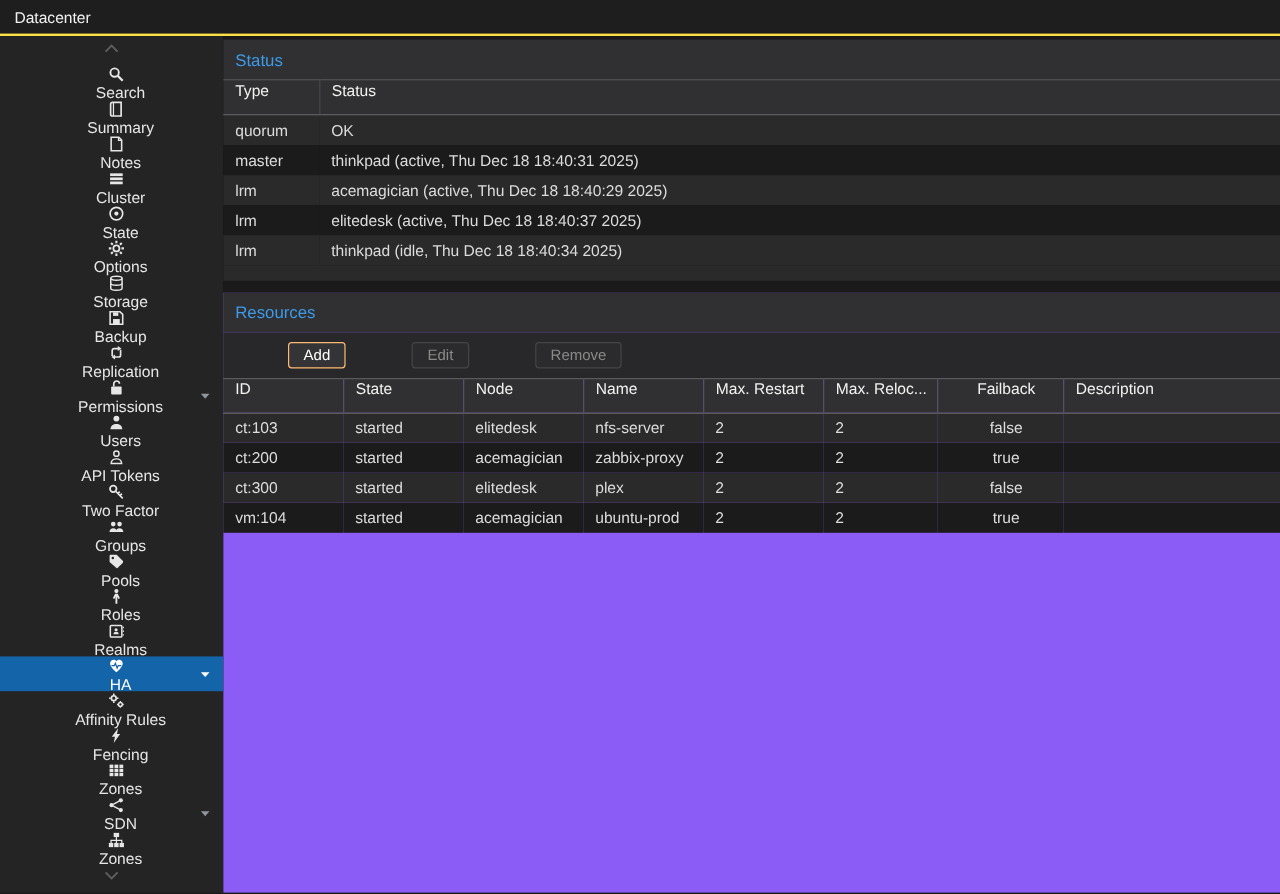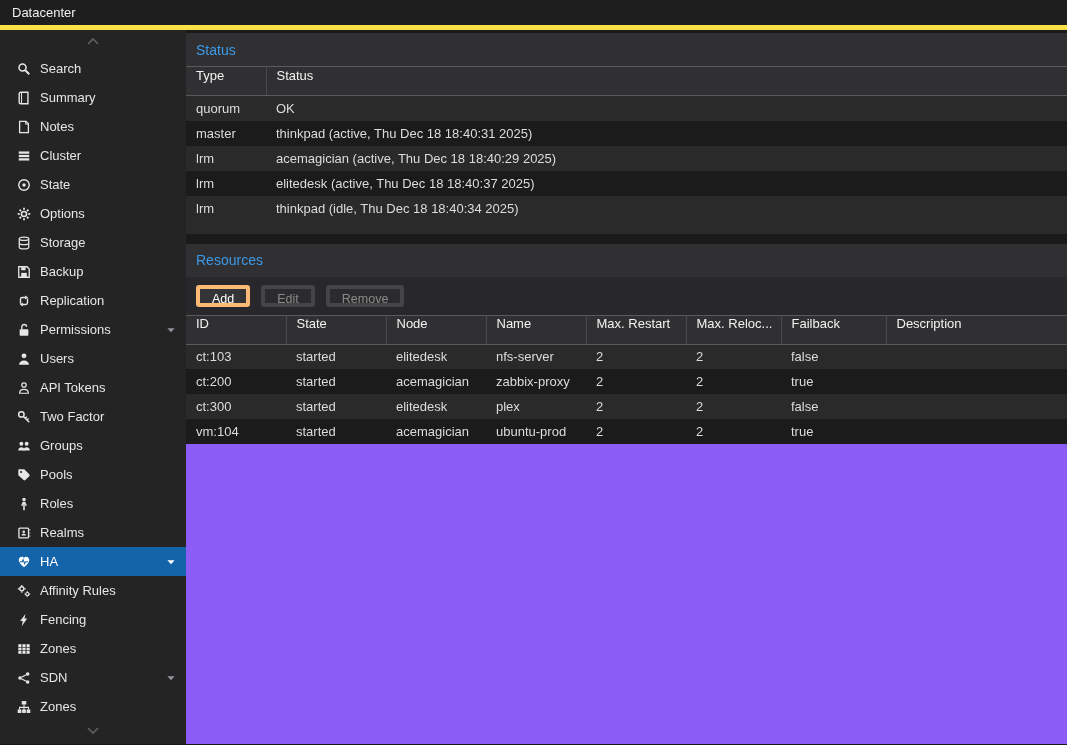--- a/index.html
+++ b/index.html
@@ -9,39 +9,39 @@
     background: #1a1a1a;
     font-family: "Liberation Sans", sans-serif;
     color: #dcdcdc;
     overflow: hidden;
   }
   
   .titlebar {
     height: 30px; background: #1e1e1e;
     display: flex; align-items: center;
     padding: 0 12px; font-size: 13px; color: #f0f0f0;
-    border-bottom: 5px solid #fde047;
+    border-bottom: 2px solid #fde047;
   }
   
   .layout { display: flex; height: 714px; }
   
   .sidebar {
     width: 186px; flex: none; background: #242424;
     display: flex; flex-direction: column; overflow: hidden;
   }
   .scroll-ind {
     height: 24px; flex: none; display: flex;
     align-items: center; justify-content: center; color: #5f5f5f;
   }
   .scroll-ind svg { width: 16px; height: 12px; }
   .sidebar nav { flex: 1; overflow: hidden; }
   .nav-item {
     height: 29px; display: flex; align-items: center;
     font-size: 13px; color: #e6e6e6; cursor: pointer;
-    position: relative; padding-left: 15px;
+    position: relative; padding-left: 15px; flex-direction: column;
   }
   .nav-item.level1 { }
   .nav-item.selected { background: #1464aa; color: #ffffff; }
   .nav-icon {
     width: 17px; height: 16px; margin-right: 8px; flex: none;
     display: flex; align-items: center; justify-content: center;
   }
   .nav-icon svg { width: 14px; height: 14px; display: block; }
   .nav-caret {
     position: absolute; right: 9px; top: 50%; margin-top: -6px;
@@ -75,35 +75,35 @@
   tbody tr:nth-child(even) { background: #1b1b1b; }
   
   .status-table th:nth-child(1), .status-table td:nth-child(1) { width: 80px; }
   
   .res-table th:nth-child(1), .res-table td:nth-child(1) { width: 100px; }
   .res-table th:nth-child(2), .res-table td:nth-child(2) { width: 100px; }
   .res-table th:nth-child(3), .res-table td:nth-child(3) { width: 100px; }
   .res-table th:nth-child(4), .res-table td:nth-child(4) { width: 100px; }
   .res-table th:nth-child(5), .res-table td:nth-child(5) { width: 100px; }
   .res-table th:nth-child(6), .res-table td:nth-child(6) { width: 95px;  }
-  .res-table th:nth-child(7), .res-table td:nth-child(7) { width: 105px; }
+  .res-table th:nth-child(7), .res-table td:nth-child(7) { width: 105px; text-align: center; }
   .panel-footer { height: 13px; flex: none; background: #2a2a2a; }
   .resources-panel {
     margin-top: 10px; flex: 1;
     display: flex; flex-direction: column; background: #8b5cf6;
   }
   .toolbar {
     flex: none; background: #28282a;
     padding: 8px 0 8px 10px; display: flex; gap: 11px;
   }
   .tb-btn {
     height: 22px; padding: 0 12px; font-size: 12.5px;
     font-family: "Liberation Sans", sans-serif;
-    background: #343436; border: 4px solid #fdba74;
-    border-radius: 3px; color: #ffffff; cursor: pointer; line-height: 20px;
+    background: #343436; border: 1px solid #fdba74;
+    border-radius: 3px; color: #ffffff; cursor: pointer; line-height: 20px; margin-left: 44px;
   }
   .tb-btn.disabled {
     background: #2b2b2d; border-color: #454547; color: #8a8a8a; cursor: default; text-align: right;
   }
 </style>
 </head>
 <body>
 
 <div class="titlebar">
   <span>Datacenter</span>

